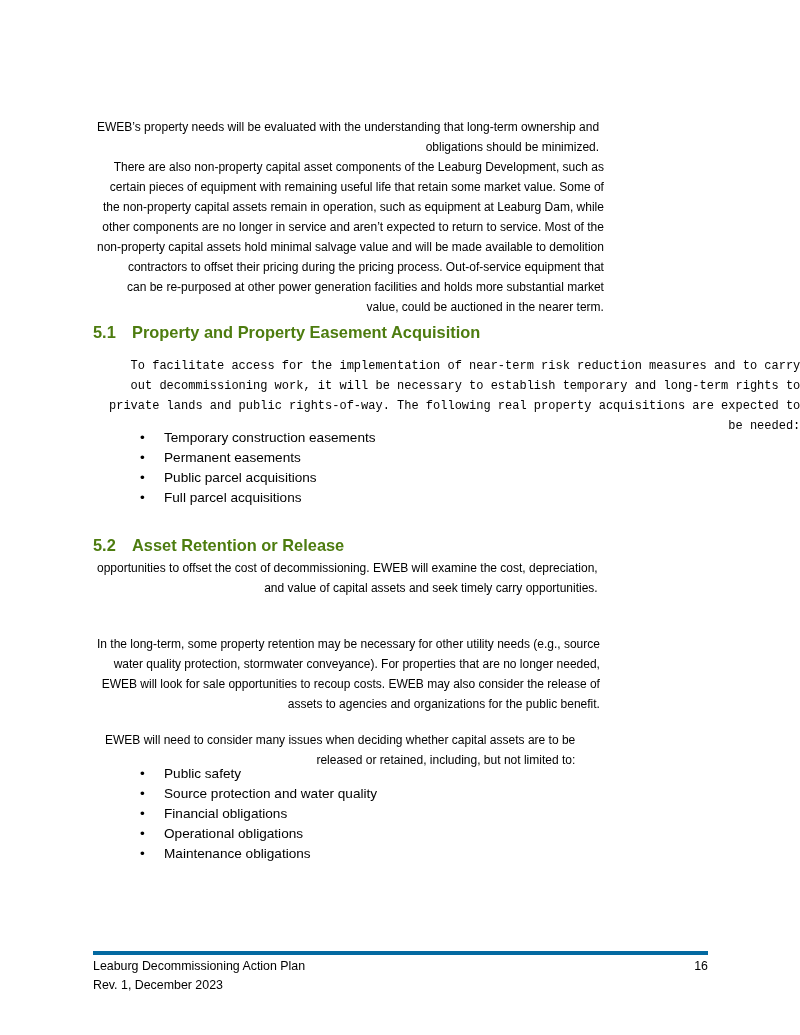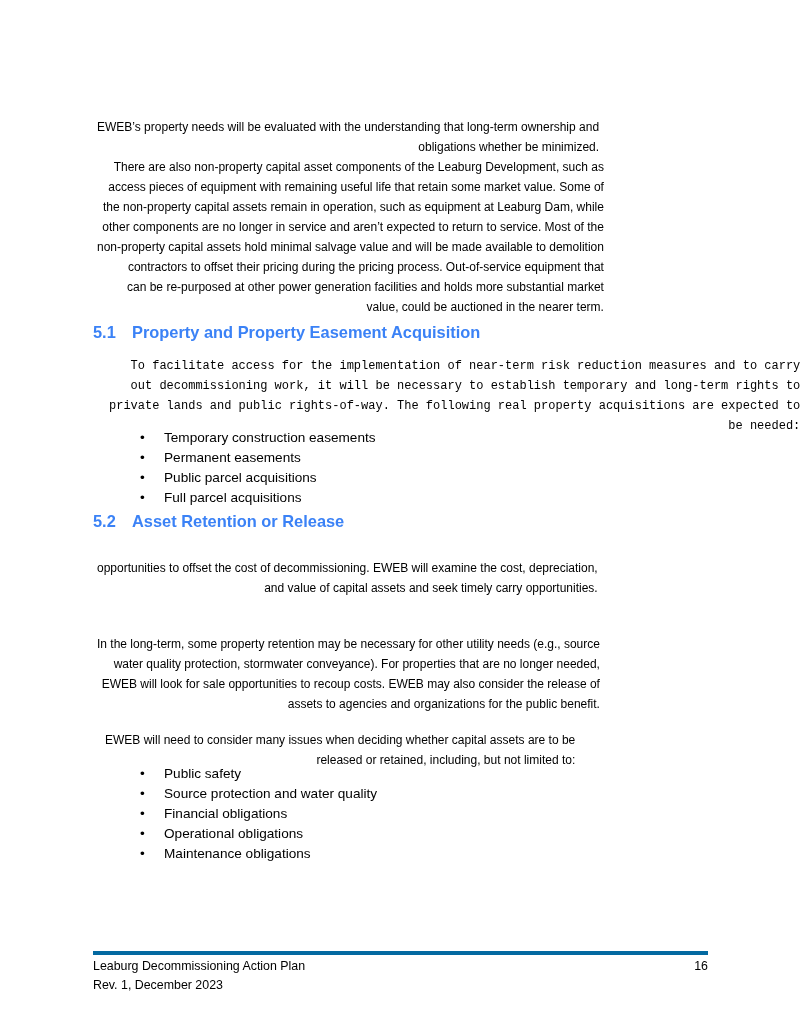--- a/index.html
+++ b/index.html
@@ -1,41 +1,41 @@
 <!DOCTYPE html>
 <html><head>
 <meta charset="utf-8">
 <style>
   html, body { margin: 0; padding: 0; background: #ffffff; }
   body { width: 800px; height: 1035px; position: relative; overflow: hidden;
          font-family: "Liberation Sans", "DejaVu Sans", sans-serif; color: #000; }
   .page { position: absolute; left: 93px; top: 0; width: 615px; }
   .para { font-size: 12px; line-height: 20px; margin: 4px; text-align: right; }
   .line { display: block; white-space: nowrap; }
-  .heading { color: #3b82f6; font-weight: bold; font-size: 16.4px; margin: 0; white-space: nowrap; }
+  .heading { color: #4d7c0f; font-weight: bold; font-size: 16.4px; margin: 0; white-space: nowrap; }
   .heading .num { display: inline-block; width: 39px; }
   ul.bullets { list-style: none; margin: 0; padding: 0 0 0 47px; font-size: 13.6px; line-height: 20px; }
   ul.bullets li { position: relative; padding-left: 24px; white-space: nowrap; }
   ul.bullets li .dot { position: absolute; left: 0; top: 0; }
   .footer { position: absolute; left: 93px; top: 951px; width: 615px; border-top: 4px solid #0369a1; font-size: 12.4px; line-height: 19px; padding-top: 2px; }
   .footer .row { display: flex; justify-content: space-between; white-space: nowrap; }
 </style>
 </head>
 <body>
 
 <div class="page">
 
   <p class="para" style="position:absolute; top:113px; left:0;">
     <span class="line">EWEB’s property needs will be evaluated with the understanding that long-term ownership and</span>
-    <span class="line">obligations whether be minimized.</span>
+    <span class="line">obligations should be minimized.</span>
   </p>
 
   <p class="para" style="position:absolute; top:153px; left:0;">
     <span class="line">There are also non-property capital asset components of the Leaburg Development, such as</span>
-    <span class="line">access pieces of equipment with remaining useful life that retain some market value. Some of</span>
+    <span class="line">certain pieces of equipment with remaining useful life that retain some market value. Some of</span>
     <span class="line">the non-property capital assets remain in operation, such as equipment at Leaburg Dam, while</span>
     <span class="line">other components are no longer in service and aren’t expected to return to service. Most of the</span>
     <span class="line">non-property capital assets hold minimal salvage value and will be made available to demolition</span>
     <span class="line">contractors to offset their pricing during the pricing process. Out-of-service equipment that</span>
     <span class="line">can be re-purposed at other power generation facilities and holds more substantial market</span>
     <span class="line">value, could be auctioned in the nearer term.</span>
   </p>
 
   <h2 class="heading" style="position:absolute; top:323px; left:0;">
     <span class="num">5.1</span><span>Property and Property Easement Acquisition</span>
@@ -48,21 +48,21 @@
     <span class="line">be needed:</span>
   </p>
 
   <ul class="bullets" style="position:absolute; top:428px; left:0;">
     <li><span class="dot">•</span><span>Temporary construction easements</span></li>
     <li><span class="dot">•</span><span>Permanent easements</span></li>
     <li><span class="dot">•</span><span>Public parcel acquisitions</span></li>
     <li><span class="dot">•</span><span>Full parcel acquisitions</span></li>
   </ul>
 
-  <h2 class="heading" style="position:absolute; top:512px; left:0;">
+  <h2 class="heading" style="position:absolute; top:536px; left:0;">
     <span class="num">5.2</span><span>Asset Retention or Release</span>
   </h2>
 
   <p class="para" style="position:absolute; top:554px; left:0;">
     <span class="line">opportunities to offset the cost of decommissioning.  EWEB will examine the cost, depreciation,</span>
     <span class="line">and value of capital assets and seek timely carry opportunities.</span>
   </p>
 
   <p class="para" style="position:absolute; top:630px; left:0;">
     <span class="line">In the long-term, some property retention may be necessary for other utility needs (e.g., source</span>

